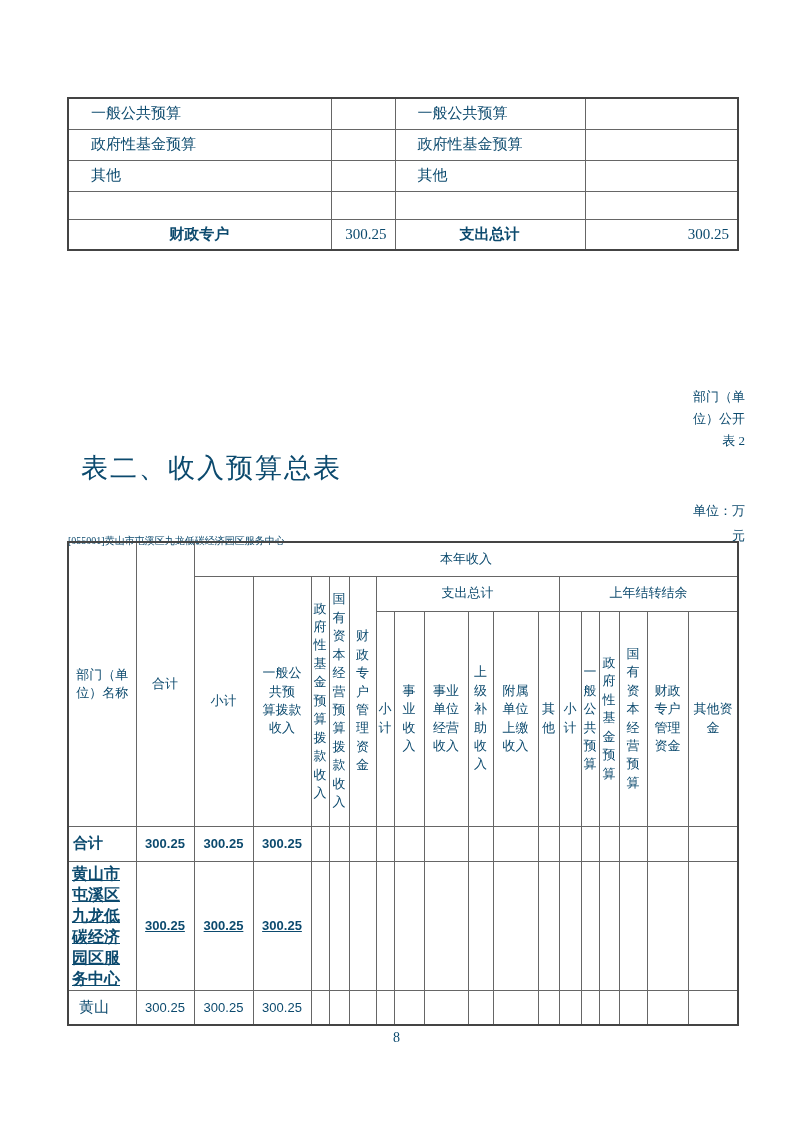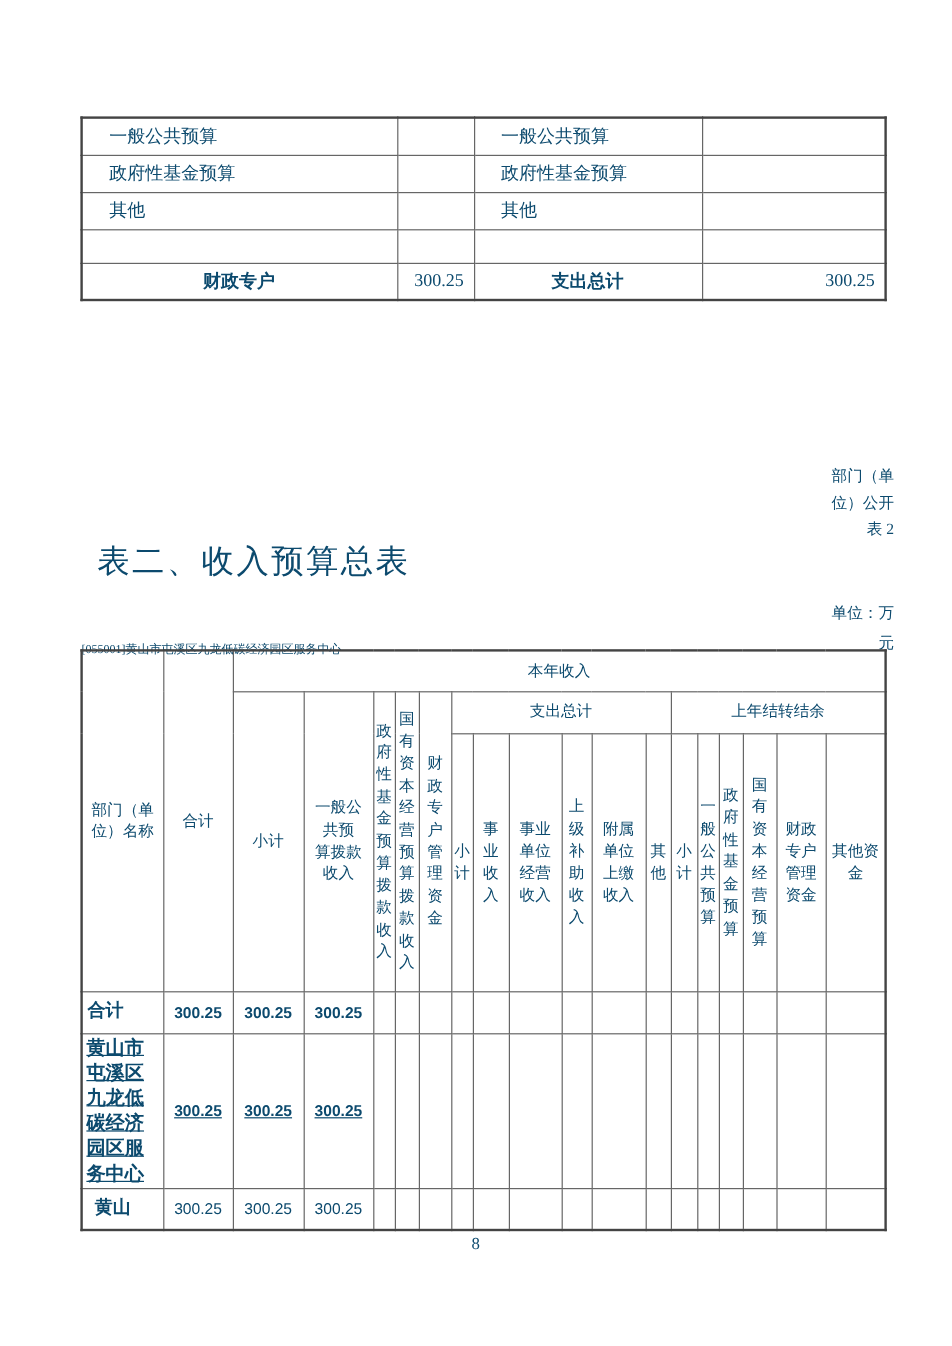--- a/index.html
+++ b/index.html
@@ -33,21 +33,21 @@
   .income-table tr.hr1{height:34px;}
   .income-table tr.hr2{height:35px;}
   .income-table tr.hr3{height:215px;}
   .income-table tr.dr-s{height:35px;}
   .income-table tr.dr-l{height:128px;text-decoration:underline;}
   .num{font-family:"Liberation Sans","DejaVu Sans",sans-serif;font-size:14px;text-align:center;}
   tr.emph .num{font-weight:700;}
   td.name{text-align:left;padding-left:4px;font-size:15px;line-height:21px;}
   tr.emph td.name{font-weight:700;}
   tr.dr-l td.name{font-size:16px;padding-left:3px;}
-  td.name-center{text-align:left;padding-left:10px;font-weight:700;}
+  td.name-center{text-align:left;padding-left:10px;font-weight:400;}
 
   .page-number{position:absolute;left:0;top:1030px;width:793px;text-align:center;font-size:14px;}
 </style>
 </head>
 <body>
 
 <div class="page">
 
   <table class="summary-table">
     <colgroup>

